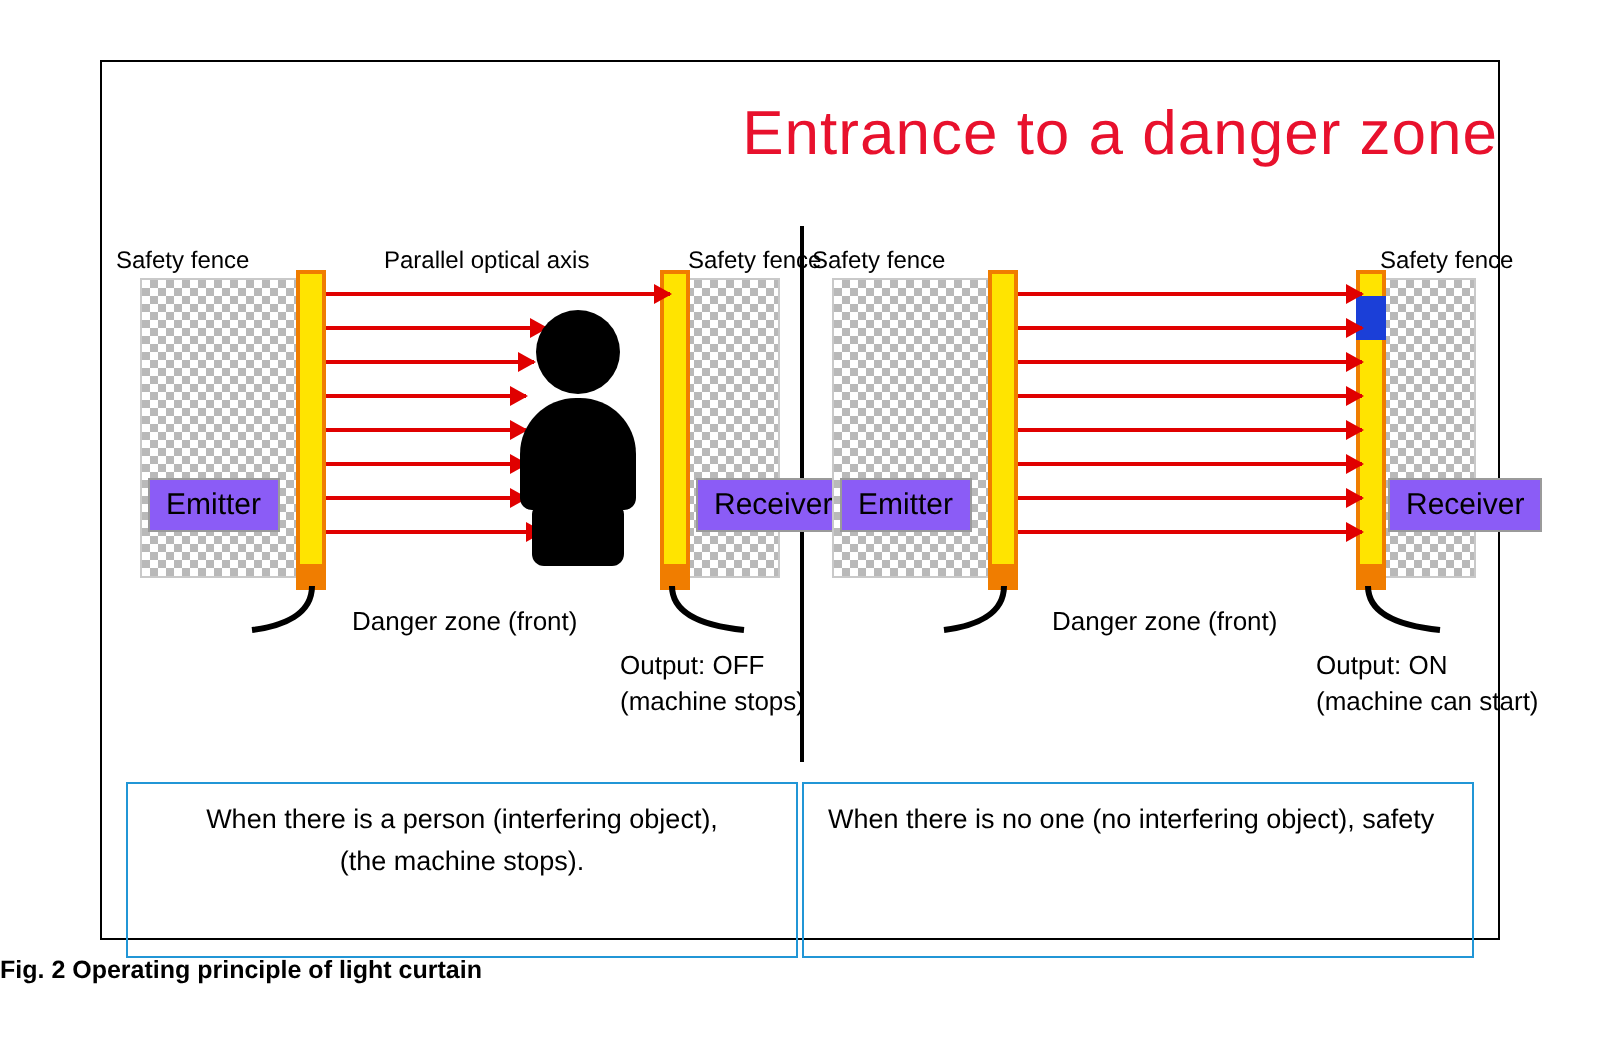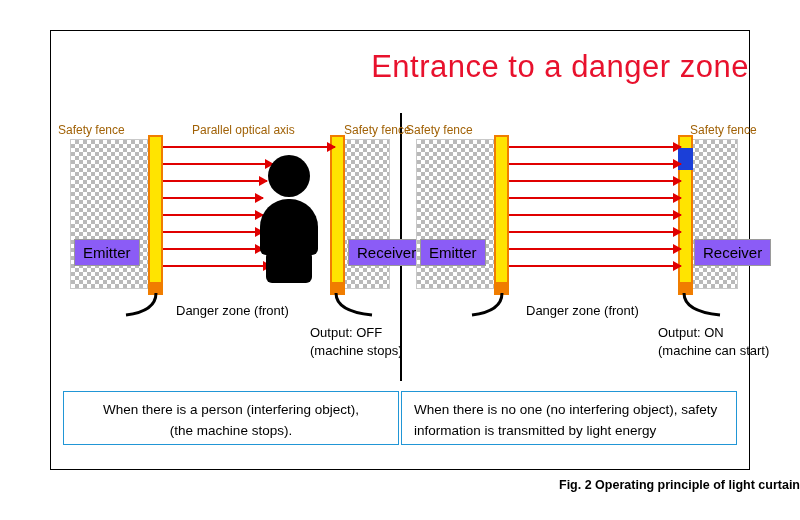--- a/index.html
+++ b/index.html
@@ -99,21 +99,21 @@
     right: -1px;
     top: -4px;
     width: 0; height: 0;
     border-left: 9px solid #e00000;
     border-top: 5px solid transparent;
     border-bottom: 5px solid transparent;
   }
   .lbl {
     position: absolute;
     font-size: 12px;
-    color: #a16207;
+    color: #000000;
     white-space: nowrap;
   }
   .lbl-black {
     position: absolute;
     font-size: 15px;
     color: #000000;
     white-space: nowrap;
   }
   .box-label {
     position: absolute;
@@ -140,36 +140,36 @@
   .person-legs {
     position: absolute;
     width: 46px; height: 30px;
     background: #000000;
     border-radius: 4px 4px 6px 6px;
   }
   
   .caption {
     position: absolute;
     top: 360px;
-    height: 54px;
+    height: 88px;
     border: 1px solid #2196d6;
     box-sizing: border-box;
     font-size: 13.5px;
     color: #000000;
     line-height: 1.55;
     padding: 8px 12px;
   }
   #caption-left  { left: 12px;  width: 336px; }
   #caption-right { left: 350px; width: 336px; }
   .caption div { white-space: nowrap; }
   #figcaption {
     position: absolute;
     left: 0; top: 478px;
     width: 800px;
-    text-align: right;
+    text-align: left;
     font-size: 12.5px;
     font-weight: bold;
     color: #000000;
   }
 </style>
 </head>
 <body>
 
 <div id="figure">
 
@@ -263,18 +263,17 @@
     <span class="lbl-black" style="left:256px; top:230px; font-size:13px;">(machine can start)</span>
   </div>
 
   <div id="caption-left" class="caption" style="text-align:center;">
     <div>When there is a person (interfering object),</div>
     <div>(the machine stops).</div>
   </div>
 
   <div id="caption-right" class="caption">
     <div>When there is no one (no interfering object), safety</div>
-    <div>information is transmitted by light energy</div>
   </div>
 
 </div>
 
 <div id="figcaption">Fig. 2  Operating principle of light curtain</div>
 
 </body></html>

